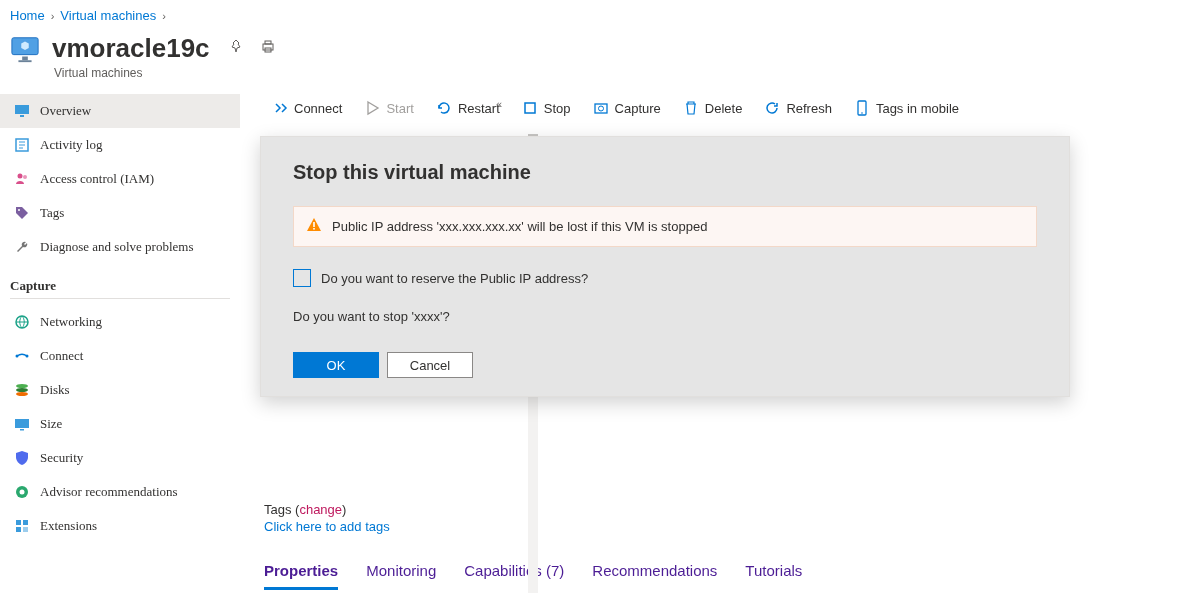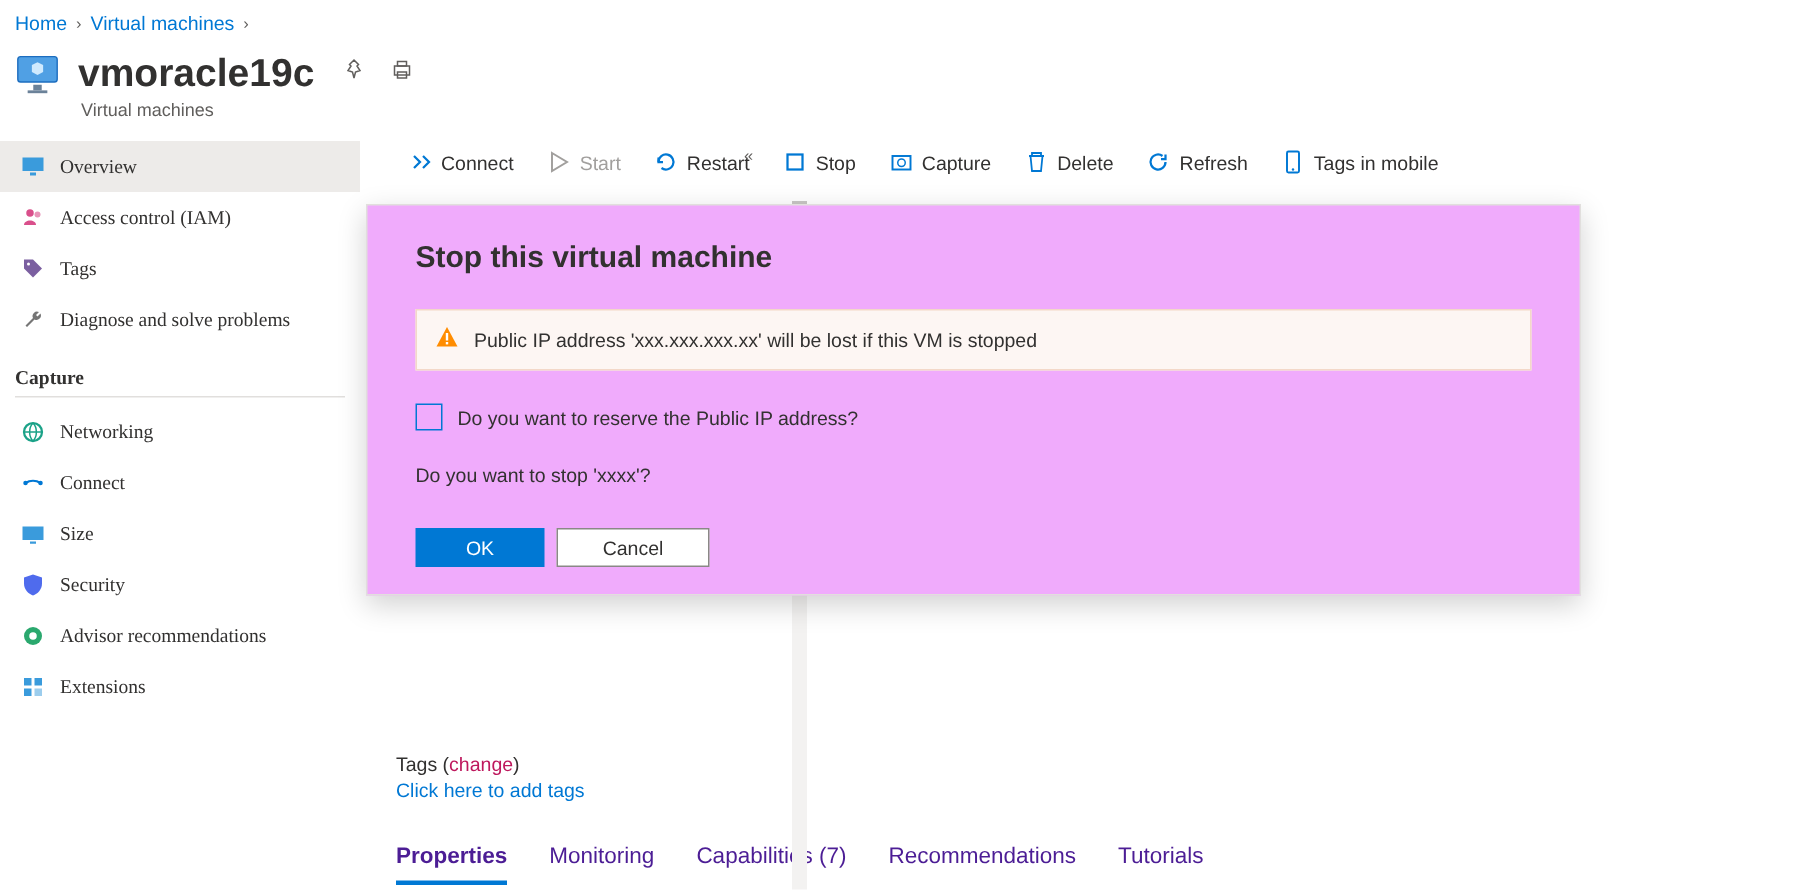--- a/index.html
+++ b/index.html
@@ -39,30 +39,30 @@
   .scrollbar { position:absolute; left:284px; top:40px; width:10px; height:530px; background:#f3f2f1;}
   .scrollbar .thumb{ position:absolute; top:0; width:10px; height:240px; background:#c8c6c4;}
 
   
   .toolbar { display: flex; align-items: center; gap: 22px; padding: 6px 0 6px 28px; }
   .tbtn { display: flex; align-items: center; gap: 6px; cursor: pointer; color:#323130;}
   .tbtn.disabled { color:#a19f9d; cursor:default;}
   .tbtn .ic{width:16px;height:16px;}
 
   
-  .dialog { position: absolute; left: 0; top: 42px; width: 810px; background: #f0abfc; border: 1px solid #e1dfdd; box-shadow: 0 6px 18px rgba(0,0,0,.18); padding: 24px 32px 18px; }
+  .dialog { position: absolute; left: 16px; top: 42px; width: 810px; background: #e5e5e5; border: 1px solid #e1dfdd; box-shadow: 0 6px 18px rgba(0,0,0,.18); padding: 24px 32px 18px; }
   .dialog h2 { font-size: 20px; font-weight: 600; margin-bottom: 22px;}
   .warnbox { background:#fdf6f3; border:1px solid #f3d8c8; padding:10px 12px; display:flex; align-items:center; gap:10px; margin:0 0 22px; font-size:13px;}
   .warnbox .tri { color:#d83b01; }
   .checkrow { display:flex; align-items:center; gap:10px; margin-bottom:22px;}
   .checkrow .box { width:18px; height:18px; border:1px solid #0078d4; }
   .confirm { margin-bottom:28px; }
   .dlg-buttons { display:flex; gap:8px;}
   .btn-pri { background:#0078d4; color:#fff; border:none; width:86px; height:26px; cursor:pointer; font-size:13px;}
-  .btn-sec { background:#fff; color:#323130; border:1px solid #8a8886; width:102px; height:26px; cursor:pointer; font-size:13px;}
+  .btn-sec { background:#fff; color:#323130; border:1px solid #8a8886; width:86px; height:26px; cursor:pointer; font-size:13px;}
 
   
   .under { padding: 380px 0 0 20px; }
   .tagsline { font-size:13px; }
   .tagsline .lnk { color:#be185d; cursor:pointer;}
   .addtags { color:#0078d4; cursor:pointer; display:block; margin-top:2px;}
   .tabs { display:flex; gap:28px; margin:28px 0 22px; font-size:15px;}
   .tabs .tab { padding-bottom:8px; cursor:pointer; color:#4c1d95;}
   .tabs .tab.active { border-bottom:3px solid #0078d4; font-weight:600;}
 </style>
@@ -108,20 +108,31 @@
             <svg viewBox="0 0 16 16">
               <rect x="1" y="2" width="14" height="9" fill="#3a9bdc"></rect>
               <rect x="6" y="12" width="4" height="2" fill="#3a9bdc"></rect>
             </svg>
           </span>
           <span>Overview</span>
         </li>
       <li>
           <span class="ic">
             <svg viewBox="0 0 16 16">
+              <rect x="2" y="2" width="12" height="12" fill="none" stroke="#3a9bdc" stroke-width="1.5"></rect>
+              <line x1="5" y1="5" x2="11" y2="5" stroke="#3a9bdc"></line>
+              <line x1="5" y1="8" x2="11" y2="8" stroke="#3a9bdc"></line>
+              <line x1="5" y1="11" x2="9" y2="11" stroke="#3a9bdc"></line>
+            </svg>
+          </span>
+          <span>Activity log</span>
+        </li>
+      <li>
+          <span class="ic">
+            <svg viewBox="0 0 16 16">
               <circle cx="6" cy="5" r="2.5" fill="#d94f8b"></circle>
               <circle cx="11" cy="6" r="2" fill="#d94f8b" opacity=".6"></circle>
               <path d="M2 13c0-2 2-3 4-3s4 1 4 3" fill="#d94f8b"></path>
             </svg>
           </span>
           <span>Access control (IAM)</span>
         </li>
       <li>
           <span class="ic">
             <svg viewBox="0 0 16 16">
@@ -152,20 +163,30 @@
         </li>
       <li>
           <span class="ic">
             <svg viewBox="0 0 16 16">
               <path d="M3 8c3-2 7-2 10 0" stroke="#0078d4" fill="none" stroke-width="1.5"></path>
               <circle cx="3" cy="8" r="1.5" fill="#0078d4"></circle>
               <circle cx="13" cy="8" r="1.5" fill="#0078d4"></circle>
             </svg>
           </span>
           <span>Connect</span>
+        </li>
+      <li>
+          <span class="ic">
+            <svg viewBox="0 0 16 16">
+              <ellipse cx="8" cy="4" rx="6" ry="2" fill="#4caf50"></ellipse>
+              <ellipse cx="8" cy="8" rx="6" ry="2" fill="#2e7d32"></ellipse>
+              <ellipse cx="8" cy="12" rx="6" ry="2" fill="#ef6c00"></ellipse>
+            </svg>
+          </span>
+          <span>Disks</span>
         </li>
       <li>
           <span class="ic">
             <svg viewBox="0 0 16 16">
               <rect x="1" y="3" width="14" height="9" fill="#3a9bdc"></rect>
               <rect x="6" y="13" width="4" height="1.5" fill="#3a9bdc"></rect>
             </svg>
           </span>
           <span>Size</span>
         </li>

